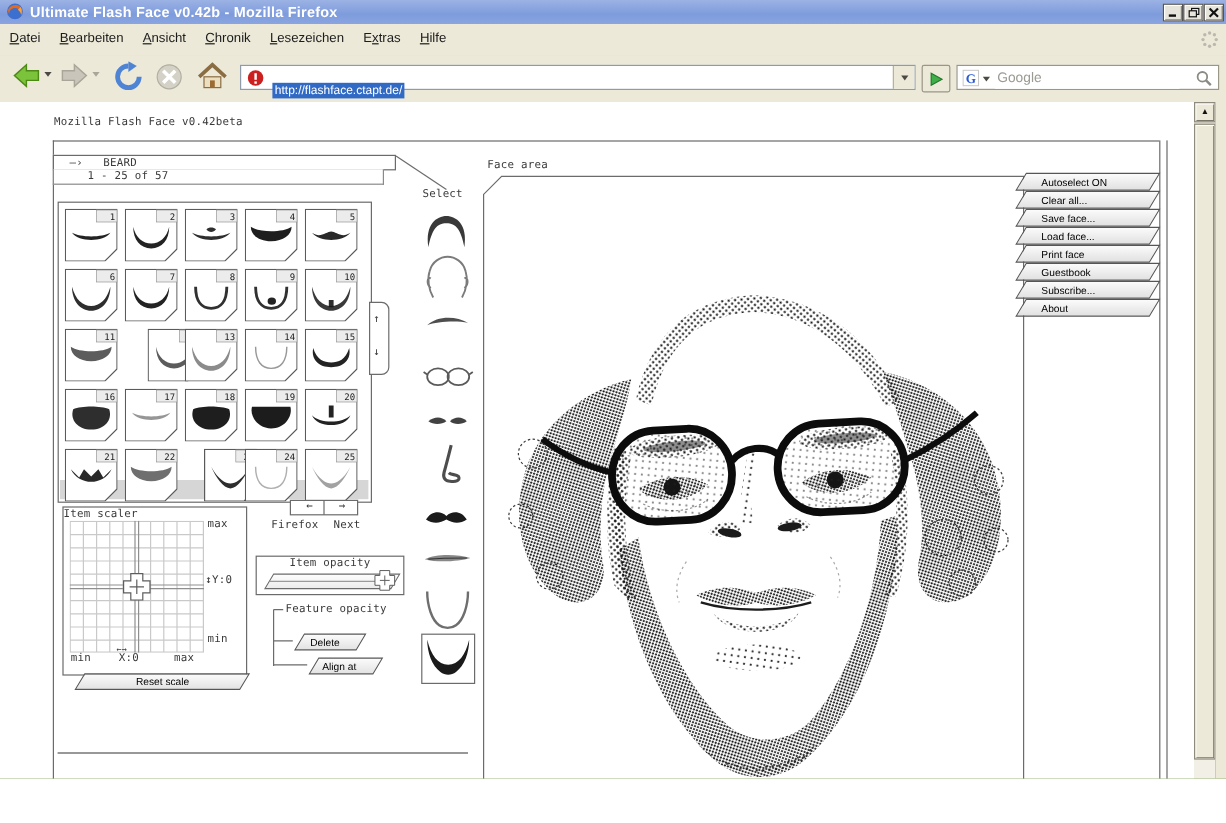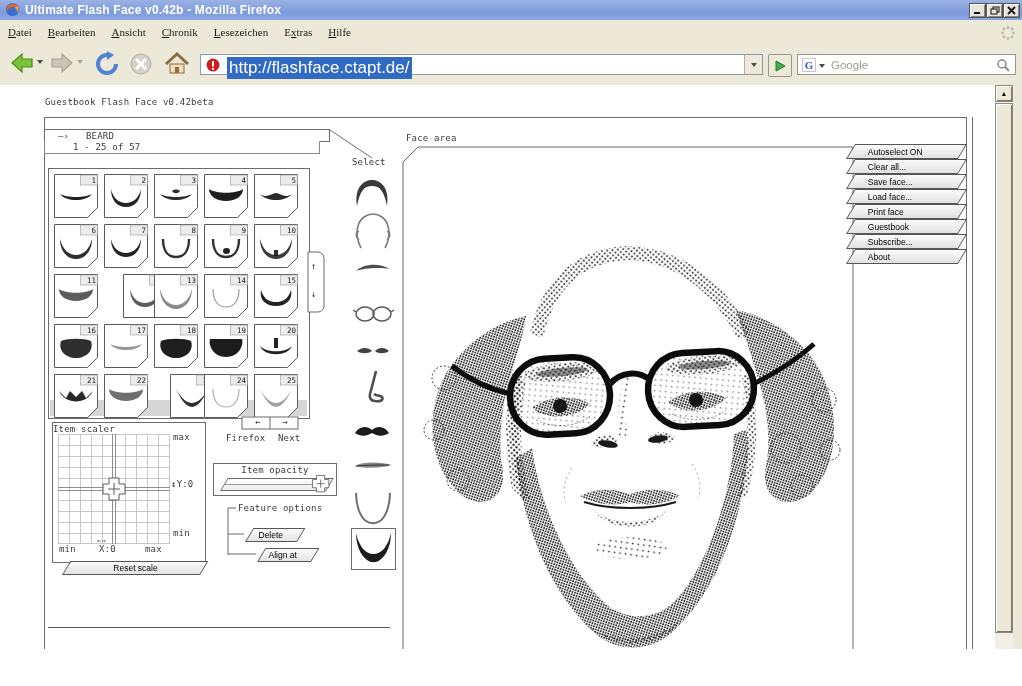--- a/index.html
+++ b/index.html
@@ -9,32 +9,32 @@
   .titlebar{position:absolute;left:0;top:0;width:1022px;height:20px;
     background:linear-gradient(180deg,#9bb2e4 0%,#7e9bdc 60%,#8aa5e0 100%);}
   .fficon{position:absolute;left:5px;top:2px;width:15px;height:15px;}
   .wtitle{position:absolute;left:25px;top:3px;color:#fff;font-size:12px;font-weight:bold;letter-spacing:.2px;}
   .winbtn{position:absolute;top:3px;width:15px;height:13px;background:#e7e4db;
     border:1px solid #555;box-shadow:inset 1px 1px 0 #fff,inset -1px -1px 0 #8a8679;
     display:flex;align-items:center;justify-content:center;}
   
   .menubar{position:absolute;left:0;top:20px;width:1022px;height:26px;background:#ece9d8;
     border-bottom:1px solid #e2decb;font-size:11px;color:#1c1c1c;}
-  .mi{display:inline-block;padding:6px 8px 5px 8px;font-family:Liberation Serif, serif;}
+  .mi{display:inline-block;padding:6px 8px 5px 8px;}
   .throbber{position:absolute;right:6px;top:5px;width:16px;height:16px;}
   
   .toolbar{position:absolute;left:0;top:46px;width:1022px;height:39px;background:#ece9d8;
     border-bottom:1px solid #aba794;}
   .tbtn{position:absolute;top:5px;}
   .drop{position:absolute;top:14px;width:0;height:0;border-left:3.5px solid transparent;
     border-right:3.5px solid transparent;border-top:4px solid #4a4a42;}
   .drop.dis{border-top-color:#a9a599;}
   .urlbar{position:absolute;left:200px;top:8px;width:563px;height:21px;background:#fff;
     border:1px solid #8f9bab;box-sizing:border-box;}
-  .urlsel{position:absolute;left:26px;top:2px;font-size:17px;color:#fff;background:#316ac5;
+  .urlsel{position:absolute;left:26px;top:14px;font-size:10px;color:#fff;background:#316ac5;
     padding:1px 2px;white-space:nowrap;}
   .urldrop{position:absolute;right:0;top:0;width:17px;height:19px;background:#ece9d8;
     border-left:1px solid #b5b1a3;display:flex;align-items:center;justify-content:center;}
   .gobtn{position:absolute;left:768px;top:8px;width:22px;height:21px;background:#ece9d8;
     border:1px solid #9a9688;border-radius:2px;display:flex;align-items:center;justify-content:center;}
   .searchbox{position:absolute;left:797px;top:8px;width:219px;height:21px;background:#fff;
     border:1px solid #9a9688;box-sizing:border-box;}
   .searchbox input{position:absolute;left:31px;top:1px;width:150px;height:16px;border:none;outline:none;
     font-family:"Liberation Sans",sans-serif;font-size:11.5px;color:#444;}
   .searchbox input::placeholder{color:#9b9b93;}
@@ -174,21 +174,21 @@
       <input type="text" placeholder="Google" style="">
       <svg style="position:absolute;right:5px;top:3px;" width="14" height="14" viewBox="0 0 14 14">
         <circle cx="6" cy="6" r="4" fill="none" stroke="#8b8b83" stroke-width="1.5"></circle>
         <path d="M9,9 L13,13" stroke="#8b8b83" stroke-width="2"></path>
       </svg>
     </div>
   </div>
 
   <div class="page">
 
-    <div class="fl abs" style="left:45px;top:12px;">Guestbook Flash Face v0.42beta</div>
+    <div class="fl abs" style="left:45px;top:12px;">Mozilla Flash Face v0.42beta</div>
 
     <div class="frame-top"></div>
     <div class="frame-left"></div>
     <div class="frame-right"></div>
 
     <div class="cat-bar">
       <span class="fl abs" style="left:13px;top:1px;">—›</span>
       <span class="fl abs" style="left:41px;top:1px;">BEARD</span>
     </div>
     <div class="cat-range">
@@ -441,21 +441,21 @@
       <div class="fl abs" style="left:0;right:0;top:1px;text-align:center;">Item opacity</div>
       <div class="optrack">
           <i></i>
         </div>
       <svg class="abs" style="left:96px;top:9px;" width="22" height="22" viewBox="0 0 22 22">
         <path d="M6,1 h10 v5 h5 v10 h-5 v5 h-10 v-5 h-5 v-10 h5 Z" transform="scale(0.82) translate(2,2)" fill="#fff" stroke="#5d5d5d"></path>
         <path d="M11,6 v10 M6,11 h10" transform="scale(0.82) translate(2,2)" stroke="#5d5d5d"></path>
       </svg>
     </div>
 
-    <div class="fl lbl" style="left:238px;top:418px;">Feature options</div>
+    <div class="fl lbl" style="left:238px;top:418px;">Feature opacity</div>
     <div class="pbtn" style="left:245px;top:443px;width:50px;">
       <span style="text-align:left;padding-left:8px;">Delete</span>
     </div>
     <div class="pbtn" style="left:257px;top:463px;width:52px;">
       <span style="text-align:left;padding-left:6px;">Align at</span>
     </div>
 
     <div class="fl lbl" style="left:352px;top:72px;">Select</div>
     <div>
         <div class="thumbf" style="left: 350px; top: 92px; width: 44px; height: 32px;"><svg width="44" height="32" viewBox="0 0 44 32">

